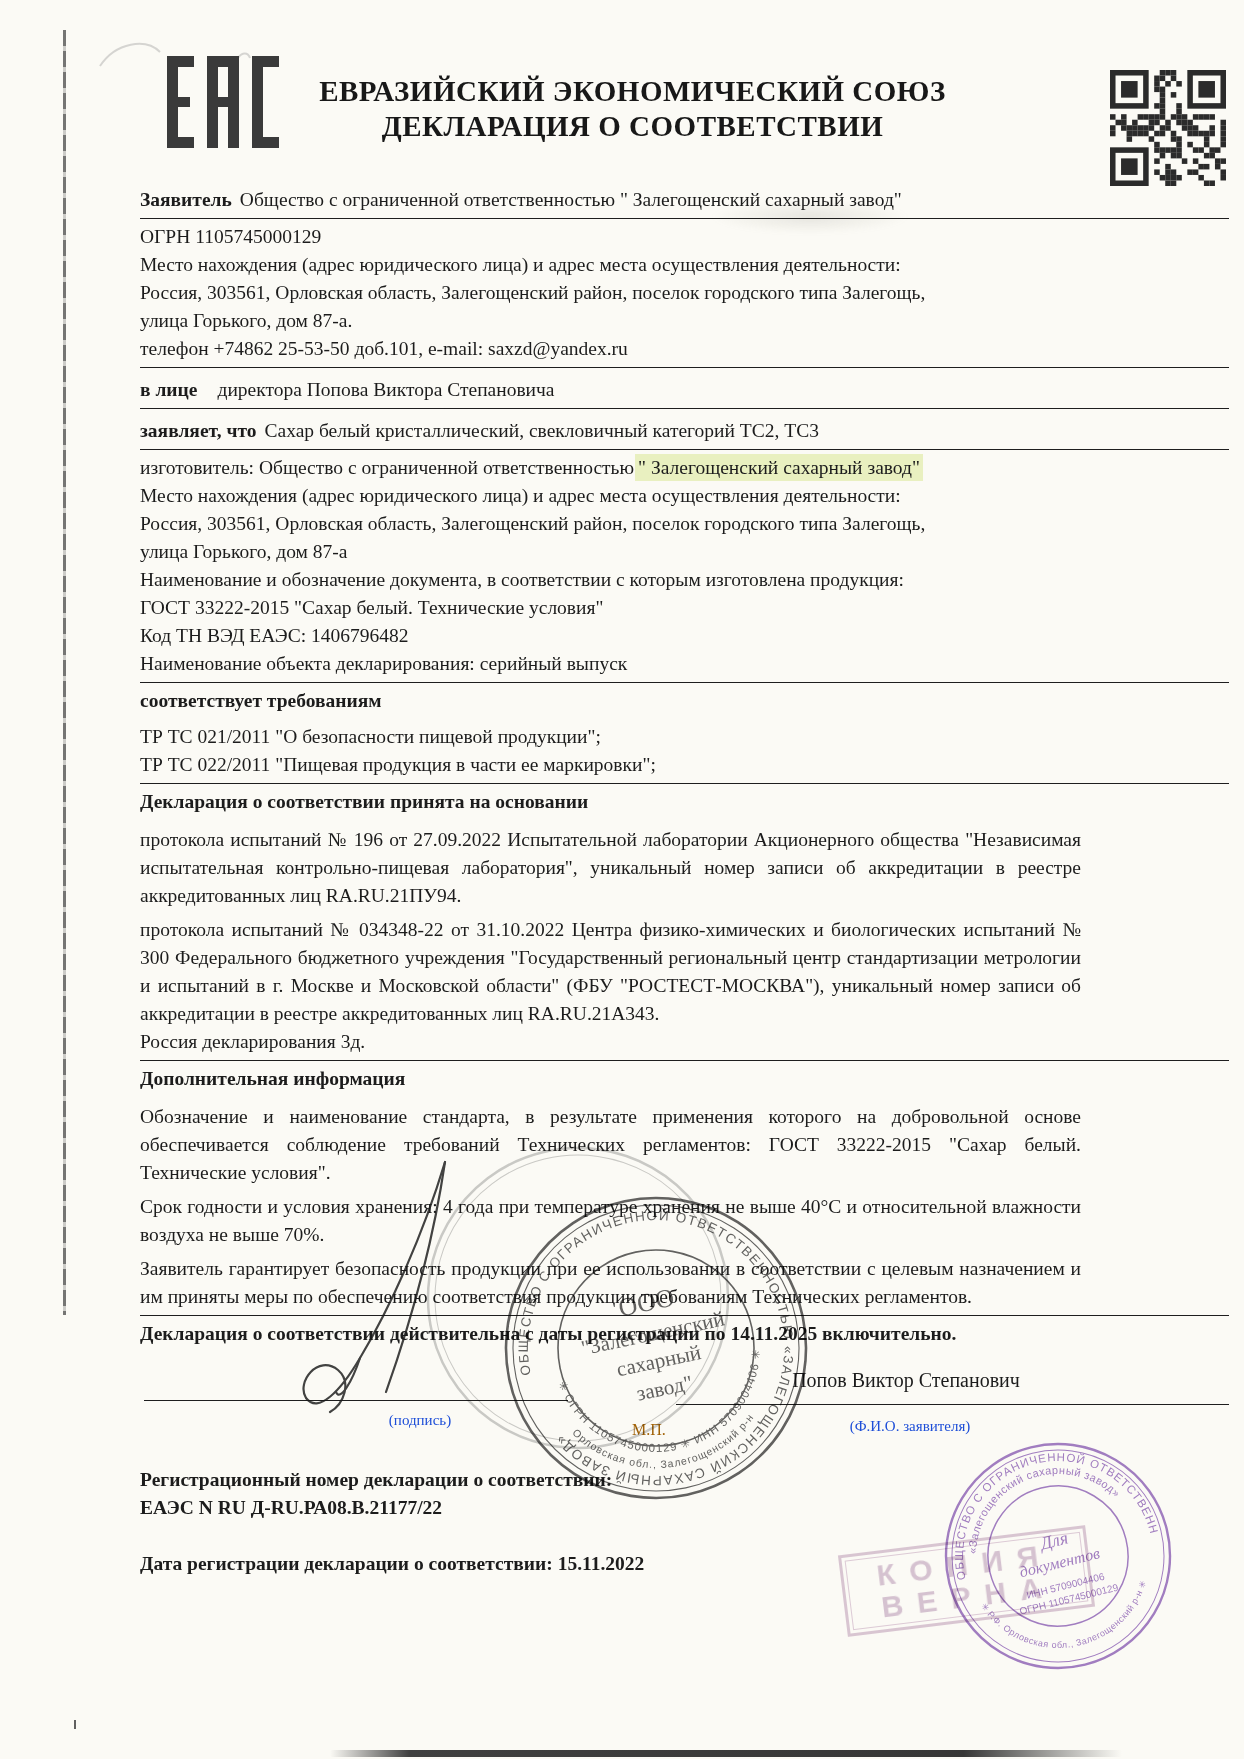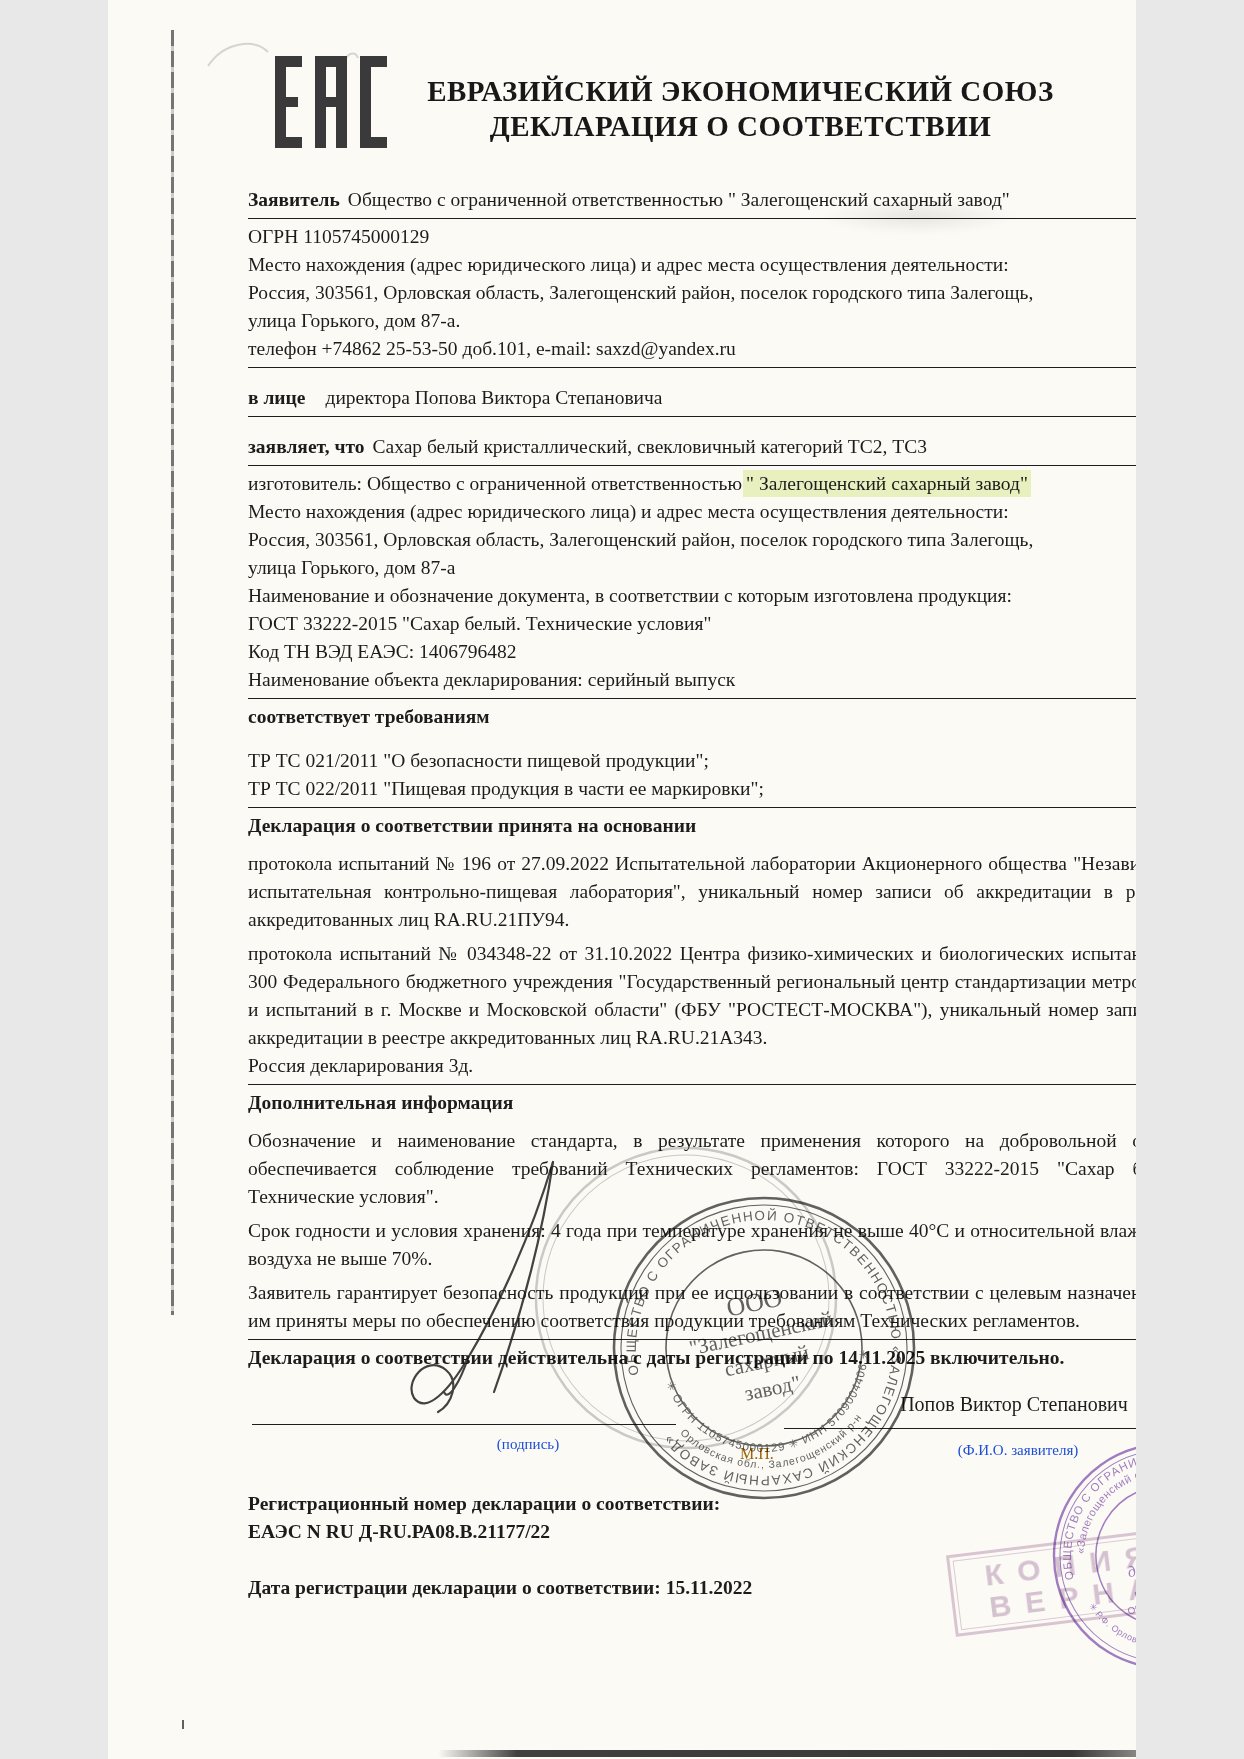--- a/index.html
+++ b/index.html
@@ -1,17 +1,17 @@
 <!DOCTYPE html>
 <html><head>
 <meta charset="utf-8">
 <style>
   html,body{margin:0;padding:0;background:#e8e8e8;}
   .page{
-    position:relative;width:1028px;height:1759px;margin:0 auto;
+    position:relative;width:1244px;height:1759px;margin:0 auto;
     background:#fbfaf5;overflow:hidden;
     font-family:"Liberation Serif","DejaVu Serif",serif;color:#1c1c1c;
   }
   
   .scan-left-line{
     position:absolute;left:63px;top:30px;width:3px;height:1285px;
     background:repeating-linear-gradient(180deg,#3c3c3c 0 16px,rgba(60,60,60,.35) 16px 21px);
     opacity:.7;
   }
   .scan-bottom-strip{
@@ -34,21 +34,21 @@
   
   .doc-body{position:absolute;left:140px;top:186px;width:941px;font-size:19.5px;line-height:28px;}
   .line{margin:0;white-space:nowrap;}
   .para{margin:10px 0 0 0;text-align:justify;}
   .para.tight{margin-top:6px;}
   b.lbl{margin-right:8px;}
   b.lbl-wide{margin-right:20px;}
   .rule{width:1089px;border-top:1.6px solid #1e1e1e;margin:4px 0 4px 0;height:0;}
   .hl{background:#e9f0c0;box-shadow:0 0 0 3px #e9f0c0;margin-left:4px;}
   .bold-line{font-weight:bold;}
-  .mt6{margin-top:16px;}
+  .mt6{margin-top:8px;}
   
   .sig-block{position:relative;height:92px;margin-top:12px;}
   .sig-line{position:absolute;border-top:1.6px solid #1e1e1e;height:0;}
   .sig-line-left{left:4px;top:40px;width:424px;}
   .sig-line-right{left:536px;top:44px;width:553px;}
   .sig-caption{position:absolute;font-size:15px;color:#1d4ed8;}
   .sig-caption-left{left:180px;top:46px;width:200px;text-align:center;}
   .sig-caption-right{left:560px;top:52px;width:420px;text-align:center;}
   .sig-name{position:absolute;left:536px;top:6px;width:460px;text-align:center;font-size:20px;}
   .mp-label{position:absolute;left:492px;top:56px;font-size:16px;color:#a16207;}

